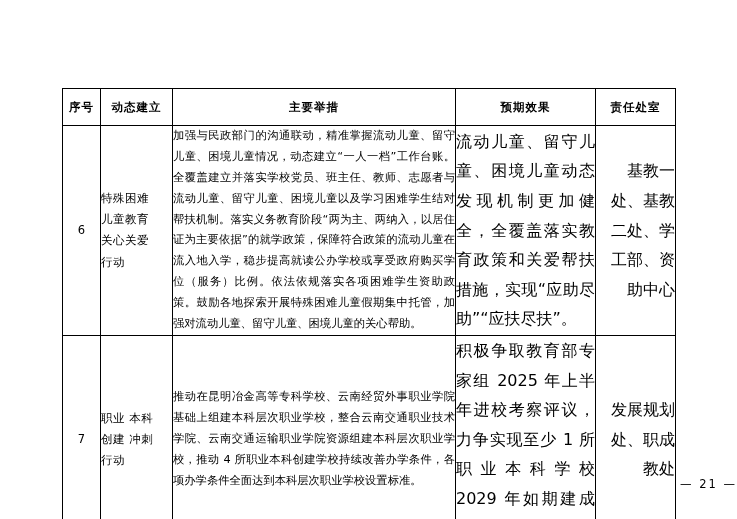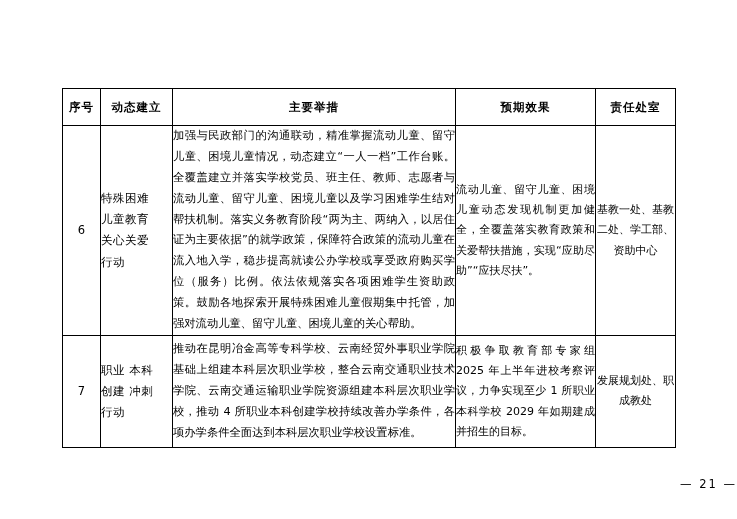--- a/index.html
+++ b/index.html
@@ -58,30 +58,30 @@
     letter-spacing: 0.5px;
   }
   .cell-body {
     font-size: 11.3px;
     line-height: 1.85;
     text-align: justify;
     text-justify: inter-ideograph;
     padding: 7px 8px 7px 8px;
   }
   .cell-eff {
-    font-size: 11px;
+    font-size: 16px;
     line-height: 1.85;
     text-align: justify;
     text-justify: inter-ideograph;
     padding: 7px 7px;
   }
   .cell-dept {
-    font-size: 11px;
+    font-size: 16px;
     line-height: 1.85;
-    text-align: center;
+    text-align: right;
     padding: 7px 6px;
   }
   .row-1 { height: 208px; }
   .row-2 { height: 112px; }
 
   .page-number {
     position: absolute;
     bottom: 28px;
     left: 0;
     width: 737px;

